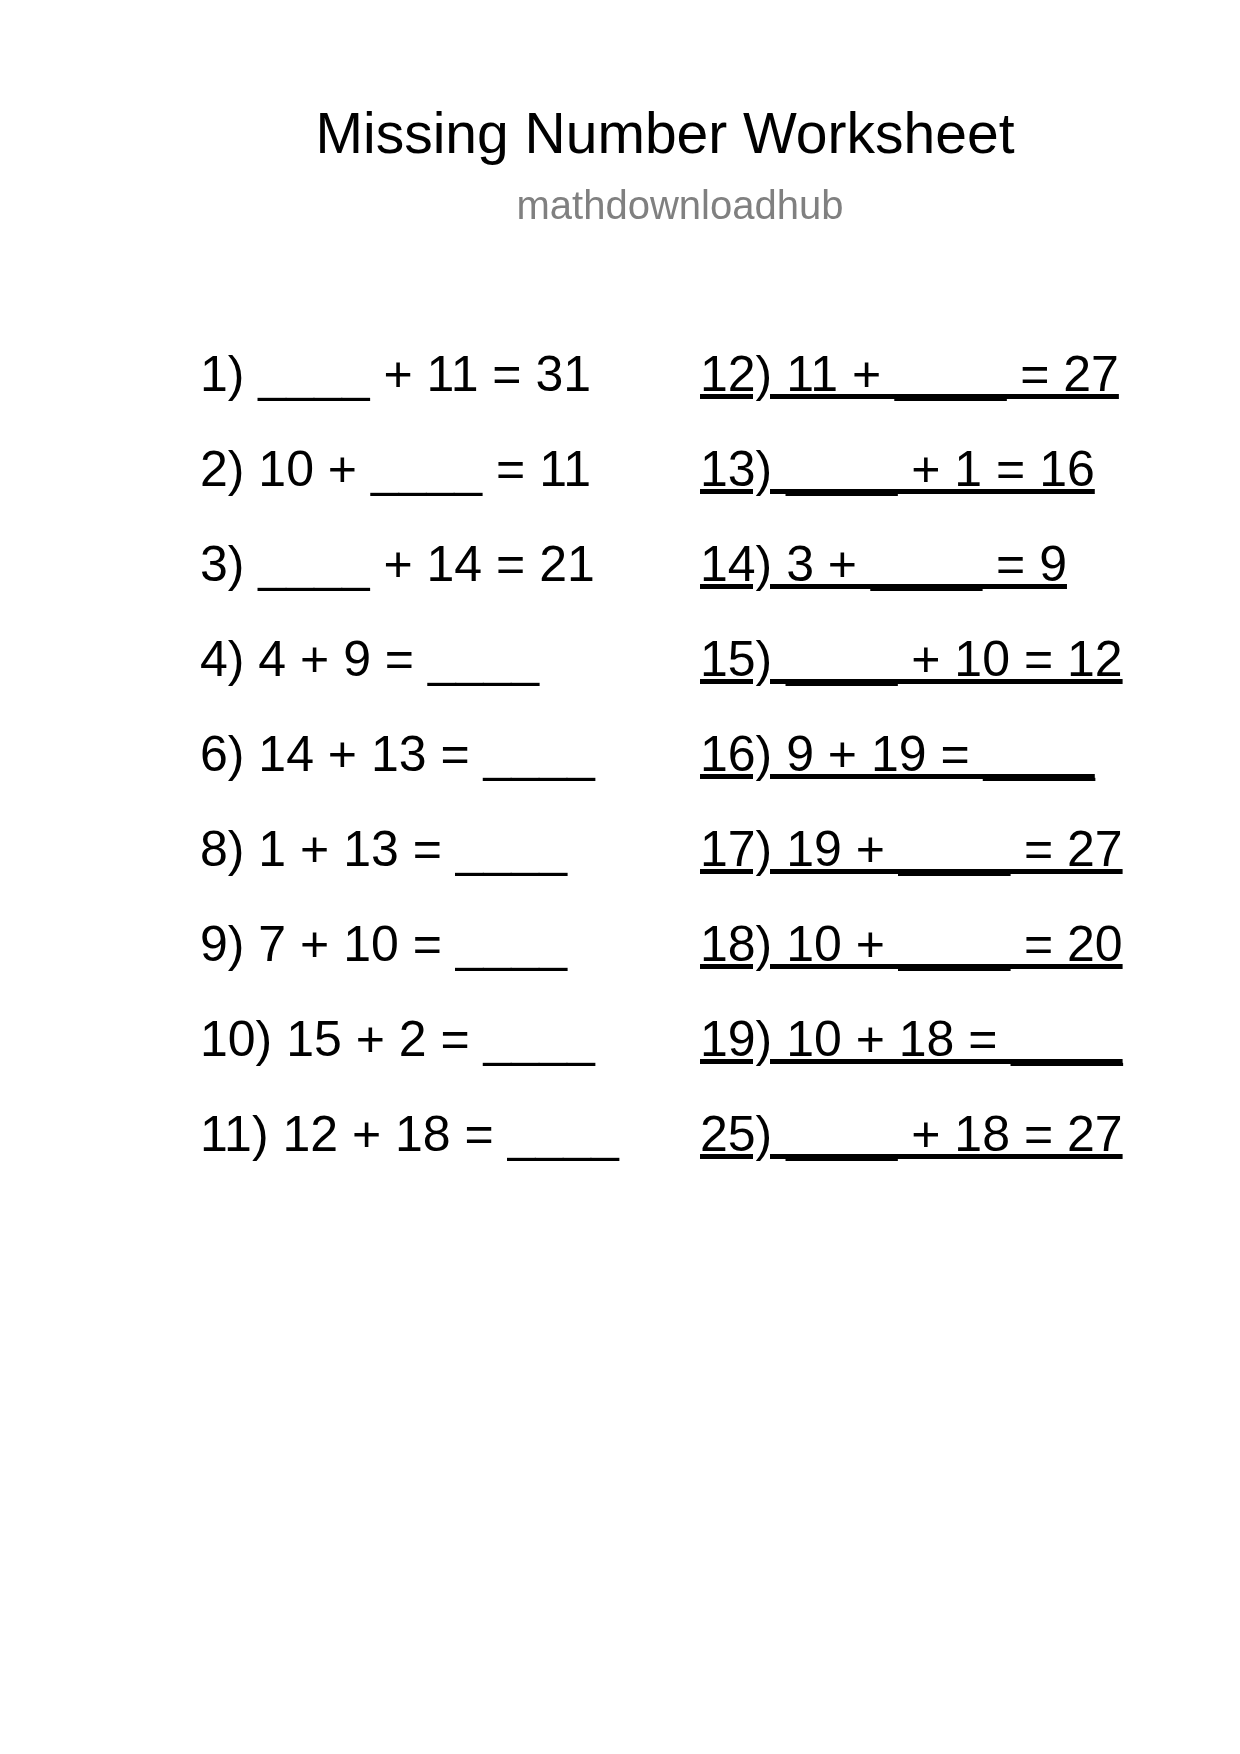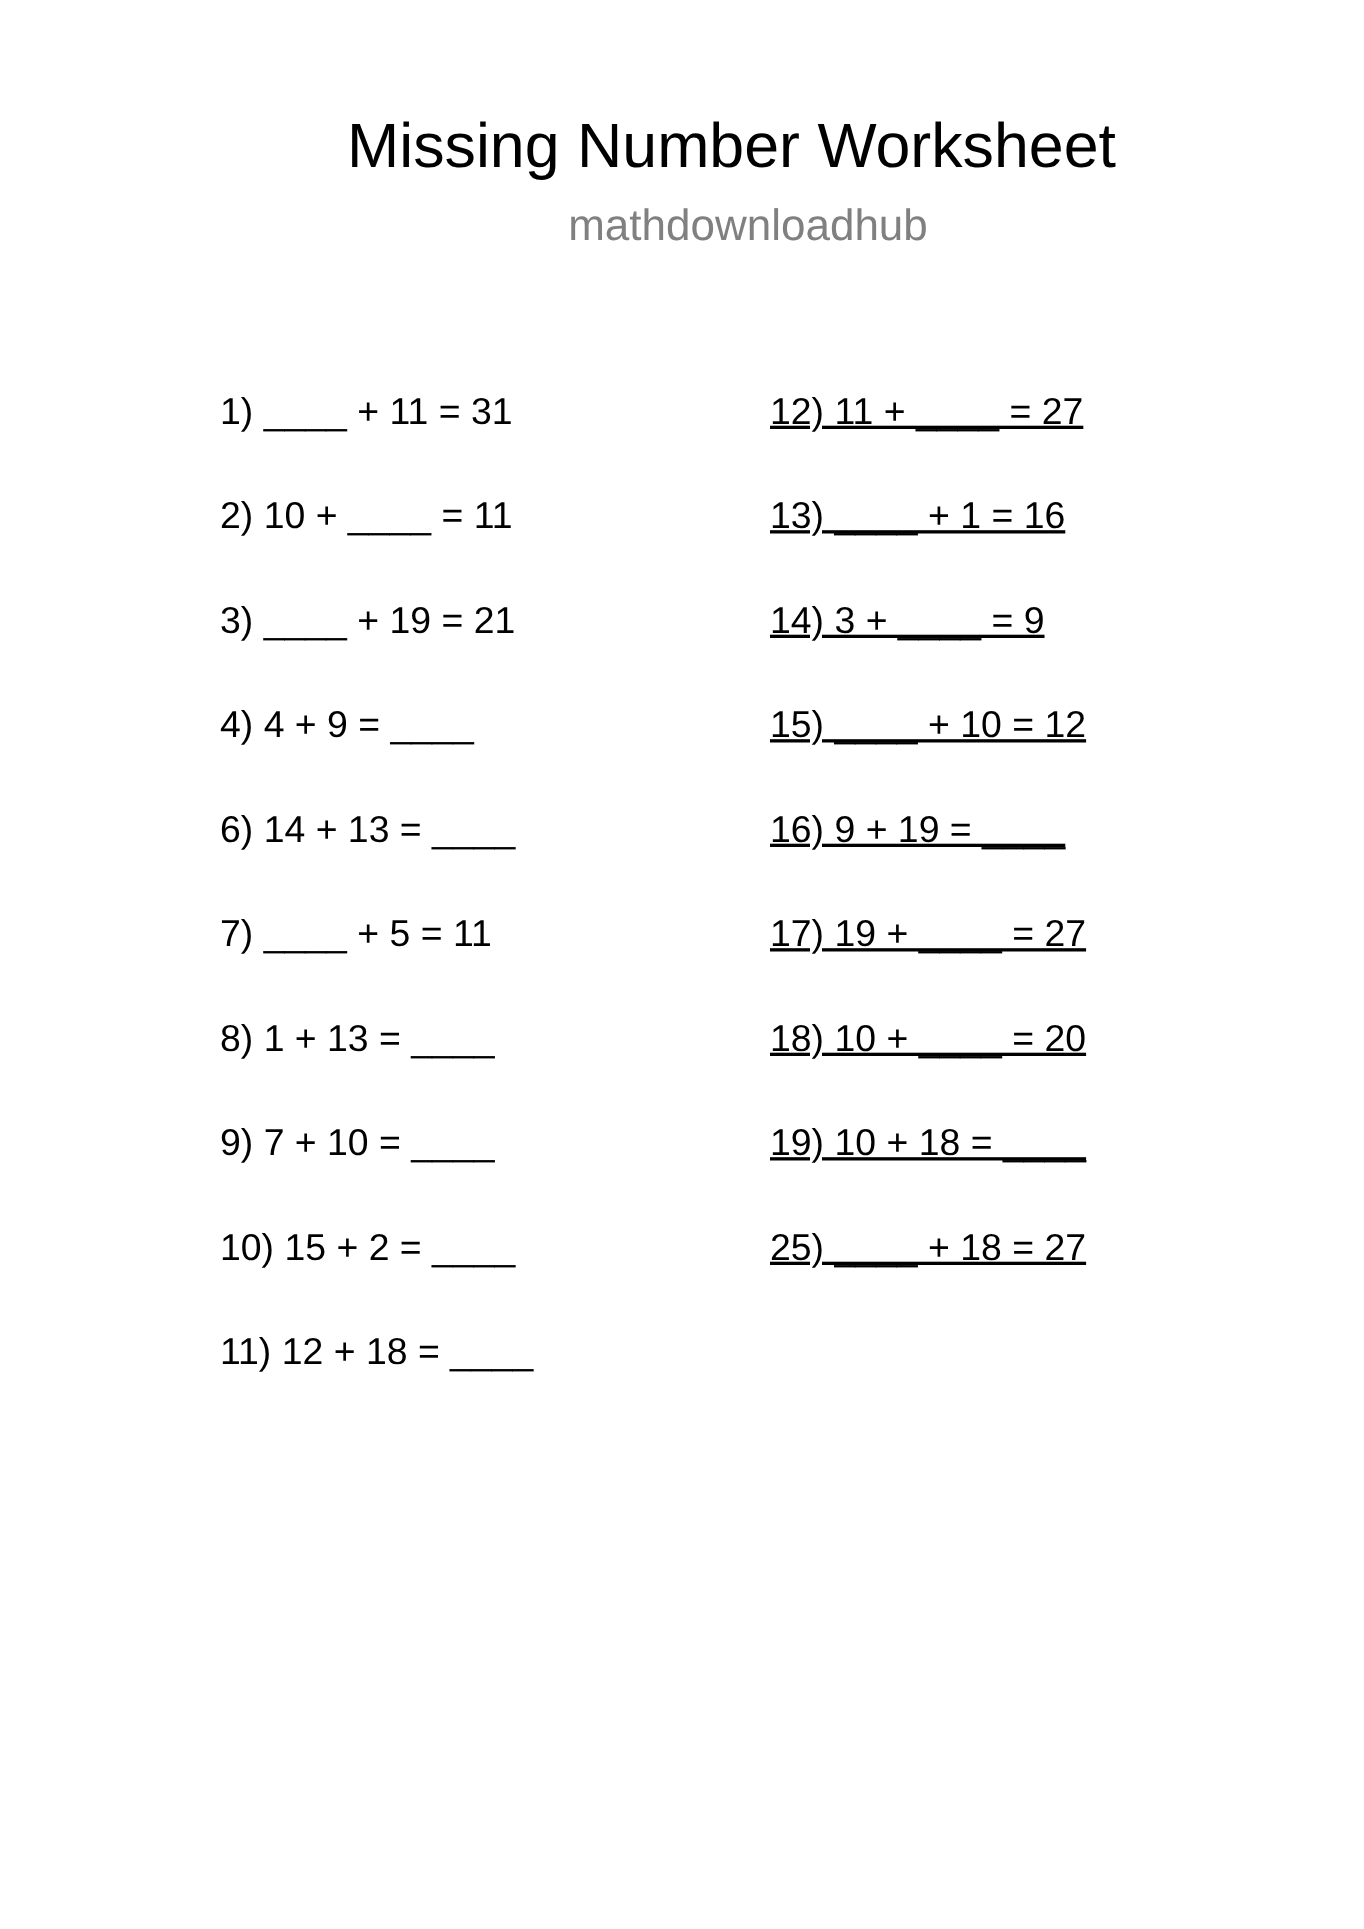--- a/index.html
+++ b/index.html
@@ -5,35 +5,34 @@
   html, body { margin: 0; padding: 0; background: #ffffff; }
   body { width: 1240px; height: 1754px; position: relative; overflow: hidden;
          font-family: "Liberation Sans", sans-serif; color: #000; }
   .title { position: absolute; left: 0; width: 1330px; top: 98px; text-align: center;
            font-size: 57px; line-height: 70px; color: #000; }
   .subtitle { position: absolute; left: 0; width: 1360px; top: 180px; text-align: center;
               font-size: 40px; line-height: 50px; color: #808080; }
   .col { position: absolute; top: 345px; }
   .col.left { left: 200px; }
   .col.right { left: 700px; text-decoration: underline; }
-  .problem { height: 95px; font-size: 34px; line-height: 58px; white-space: pre; }
+  .problem { height: 95px; font-size: 50px; line-height: 58px; white-space: pre; }
 </style>
 </head>
 <body>
 
 <div class="title">Missing Number Worksheet</div>
 <div class="subtitle">mathdownloadhub</div>
 
 <div class="col left">
   <div class="problem">1) ____ + 11 = 31</div>
   <div class="problem">2) 10 + ____ = 11</div>
-  <div class="problem">3) ____ + 19 = 21</div>
+  <div class="problem">3) ____ + 14 = 21</div>
   <div class="problem">4) 4 + 9 = ____</div>
   <div class="problem">6) 14 + 13 = ____</div>
-  <div class="problem">7) ____ + 5 = 11</div>
   <div class="problem">8) 1 + 13 = ____</div>
   <div class="problem">9) 7 + 10 = ____</div>
   <div class="problem">10) 15 + 2 = ____</div>
   <div class="problem">11) 12 + 18 = ____</div>
 </div>
 
 <div class="col right">
   <div class="problem">12) 11 + ____ = 27</div>
   <div class="problem">13) ____ + 1 = 16</div>
   <div class="problem">14) 3 + ____ = 9</div>

